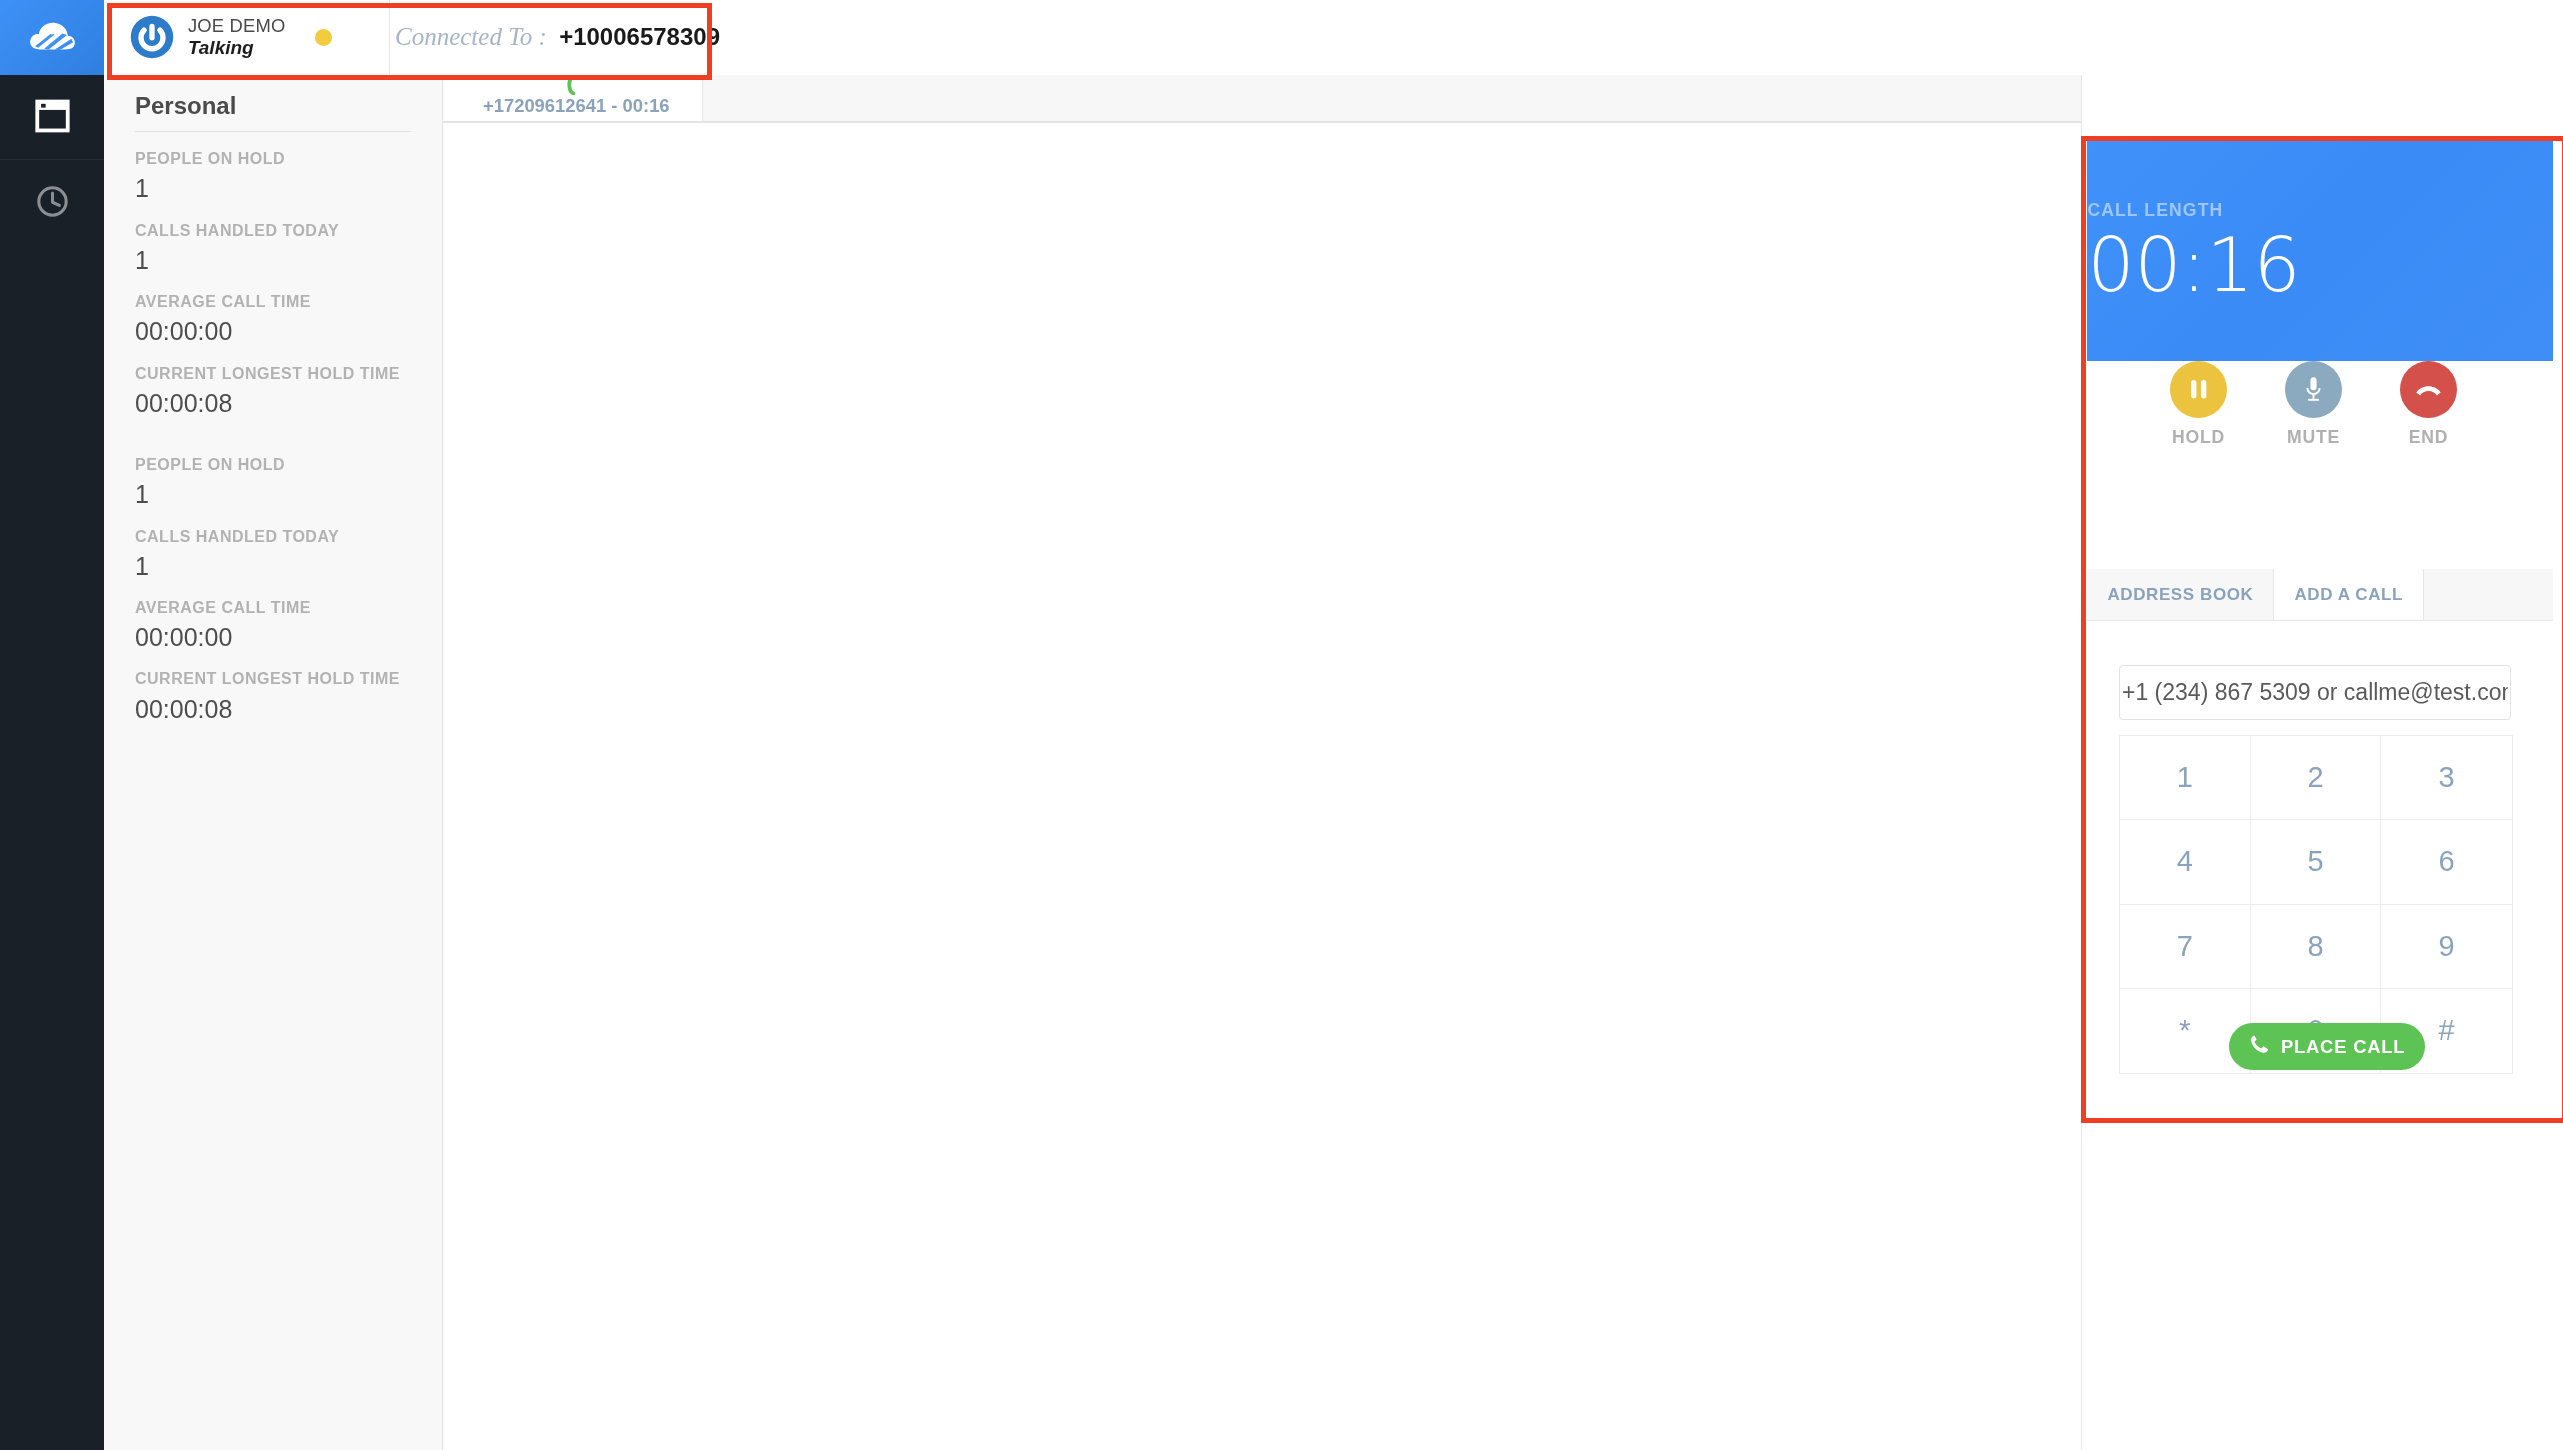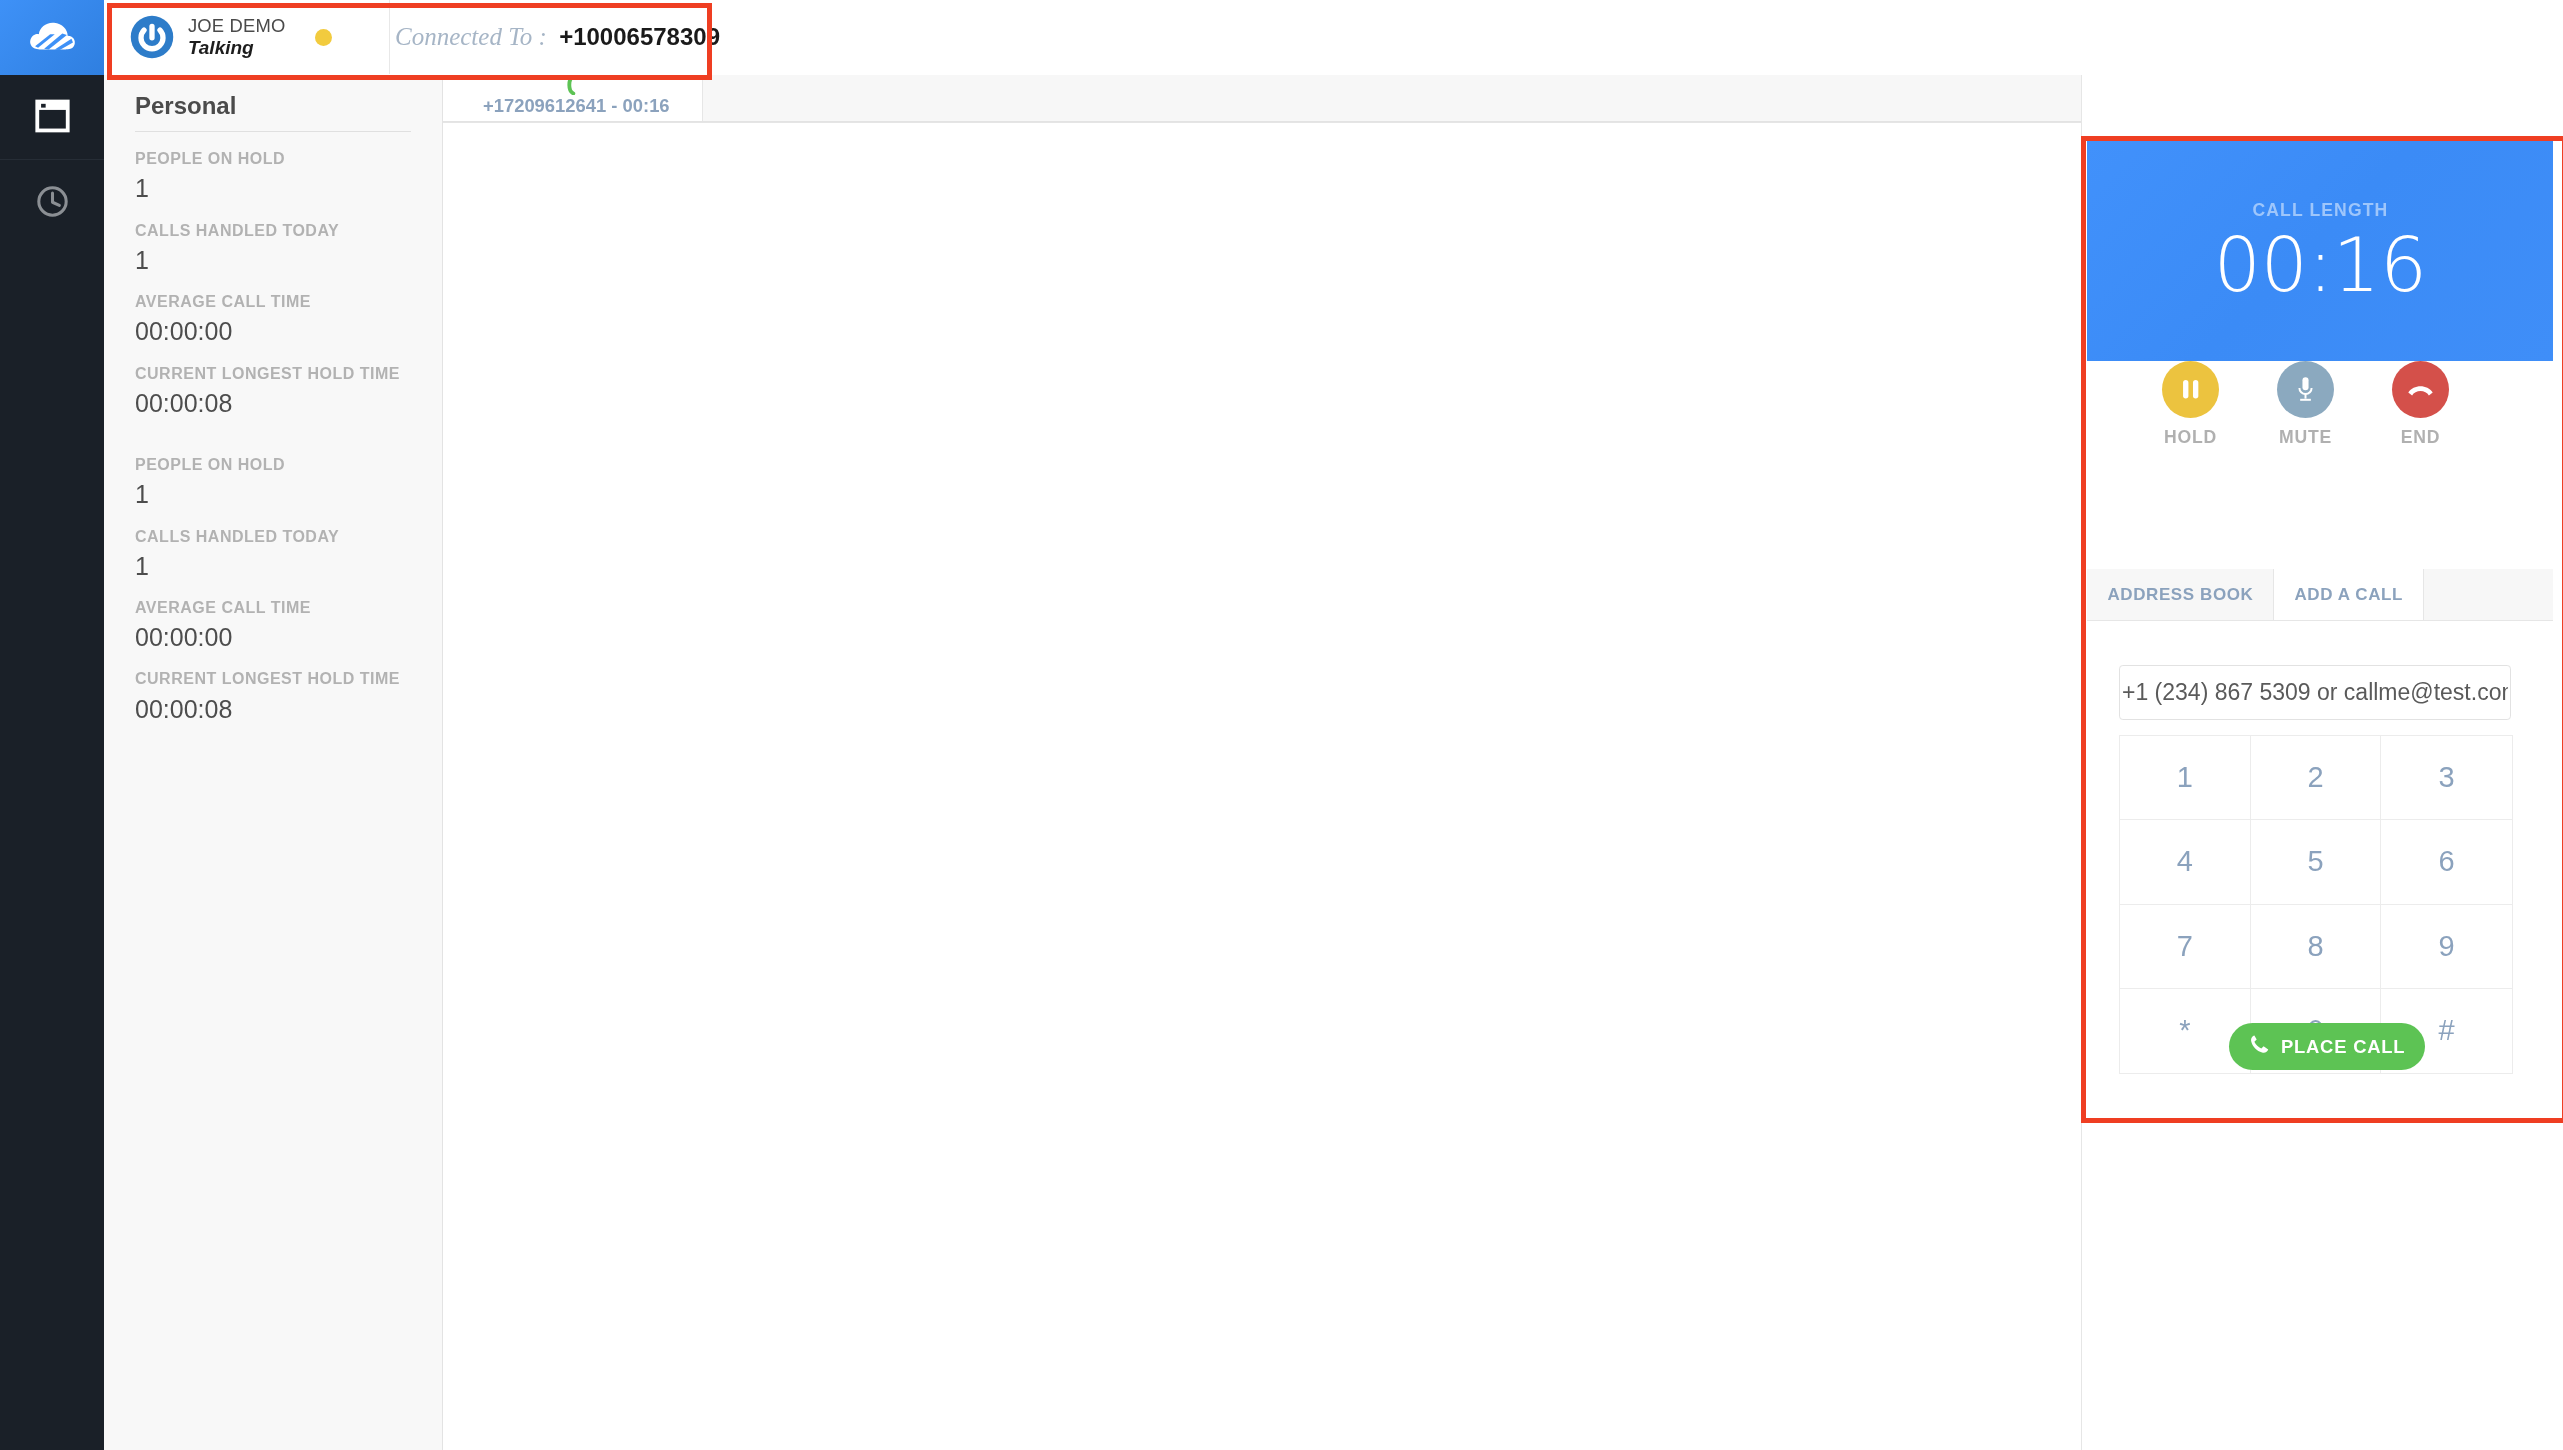--- a/index.html
+++ b/index.html
@@ -150,32 +150,32 @@
     position: absolute; left: 2081px; top: 75px;
     width: 482px; height: 1376px;
     background: #ffffff;
     border-left: 1.5px solid #e6e6e6;
     box-sizing: border-box;
   }
   .call-length {
     position: absolute; left: 5.4px; top: 66px;
     width: 466px; height: 220px;
     background: linear-gradient(135deg, #4191fb 0%, #3b8bf6 48%, #3f8ef8 100%);
-    display: flex; flex-direction: column; align-items: center; justify-content: center;
+    display: flex; flex-direction: column; justify-content: center;
   }
   .call-length-label {
     font-size: 17.6px; letter-spacing: 1.1px; font-weight: bold;
     color: #9ec6fb; margin-bottom: 6.1px;
   }
   .call-length-value {
     font-size: 74px; color: #ffffff; font-weight: 300; line-height: 1;
     font-family: "DejaVu Sans", sans-serif;
   }
   .controls {
-    position: absolute; left: 5px; top: 286px;
+    position: absolute; left: 13px; top: 286px;
     width: 466px; height: 123px;
     display: flex; align-items: flex-start; justify-content: flex-start;
     padding-left: 46px; box-sizing: border-box;
   }
   .ctrl { width: 115px; text-align: center; }
   .ctrl-circle {
     width: 57px; height: 57px; border-radius: 50%;
     margin: 0 auto;
     display: flex; align-items: center; justify-content: center;
   }

